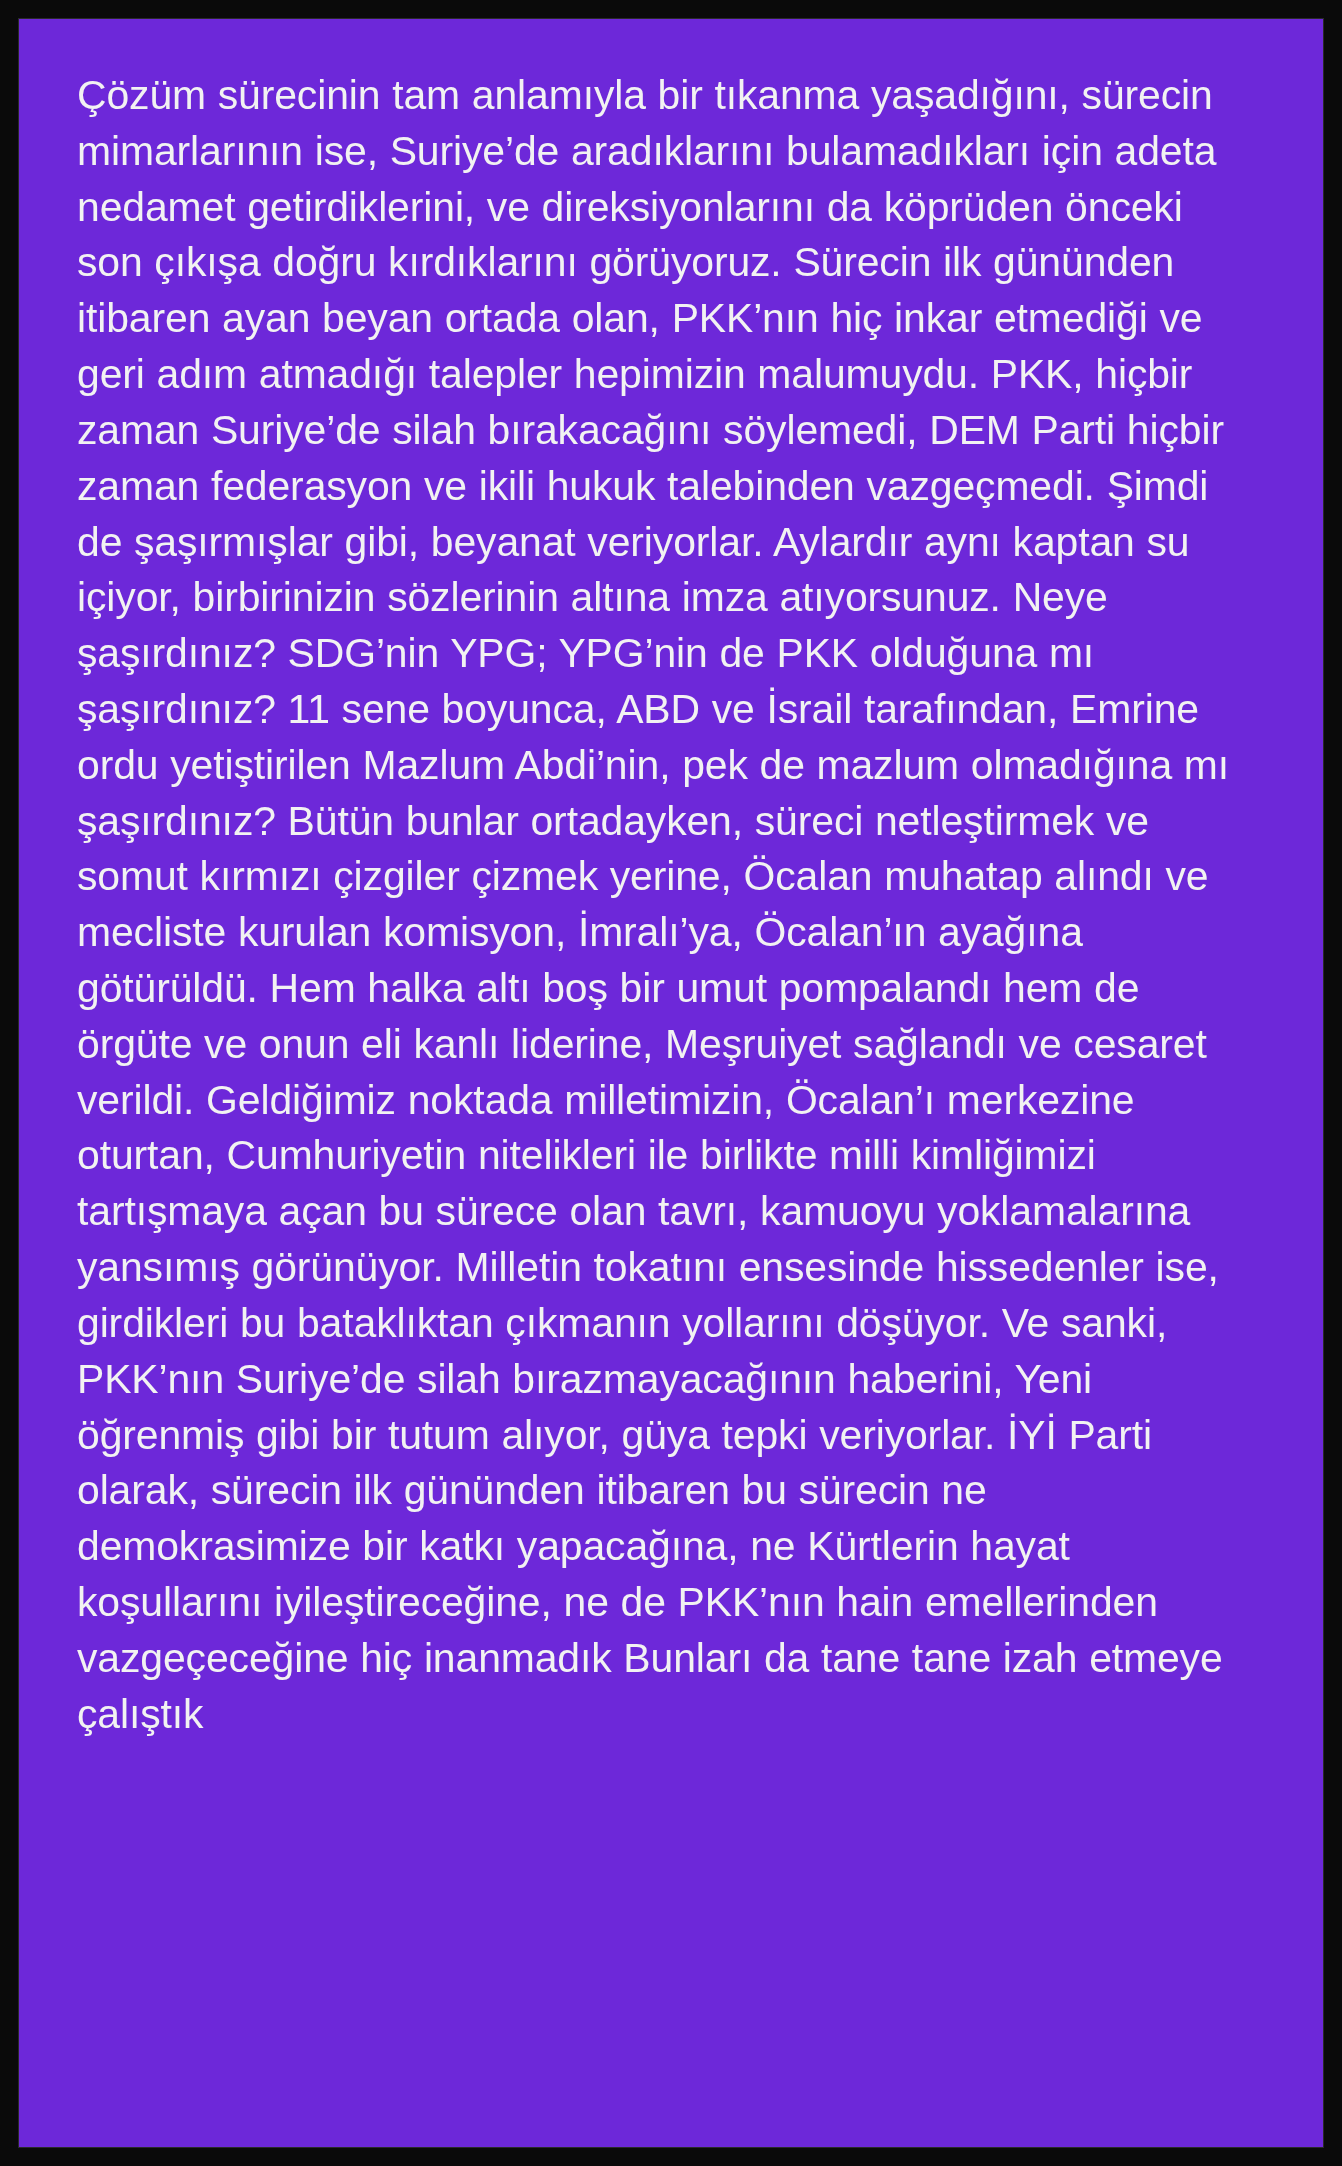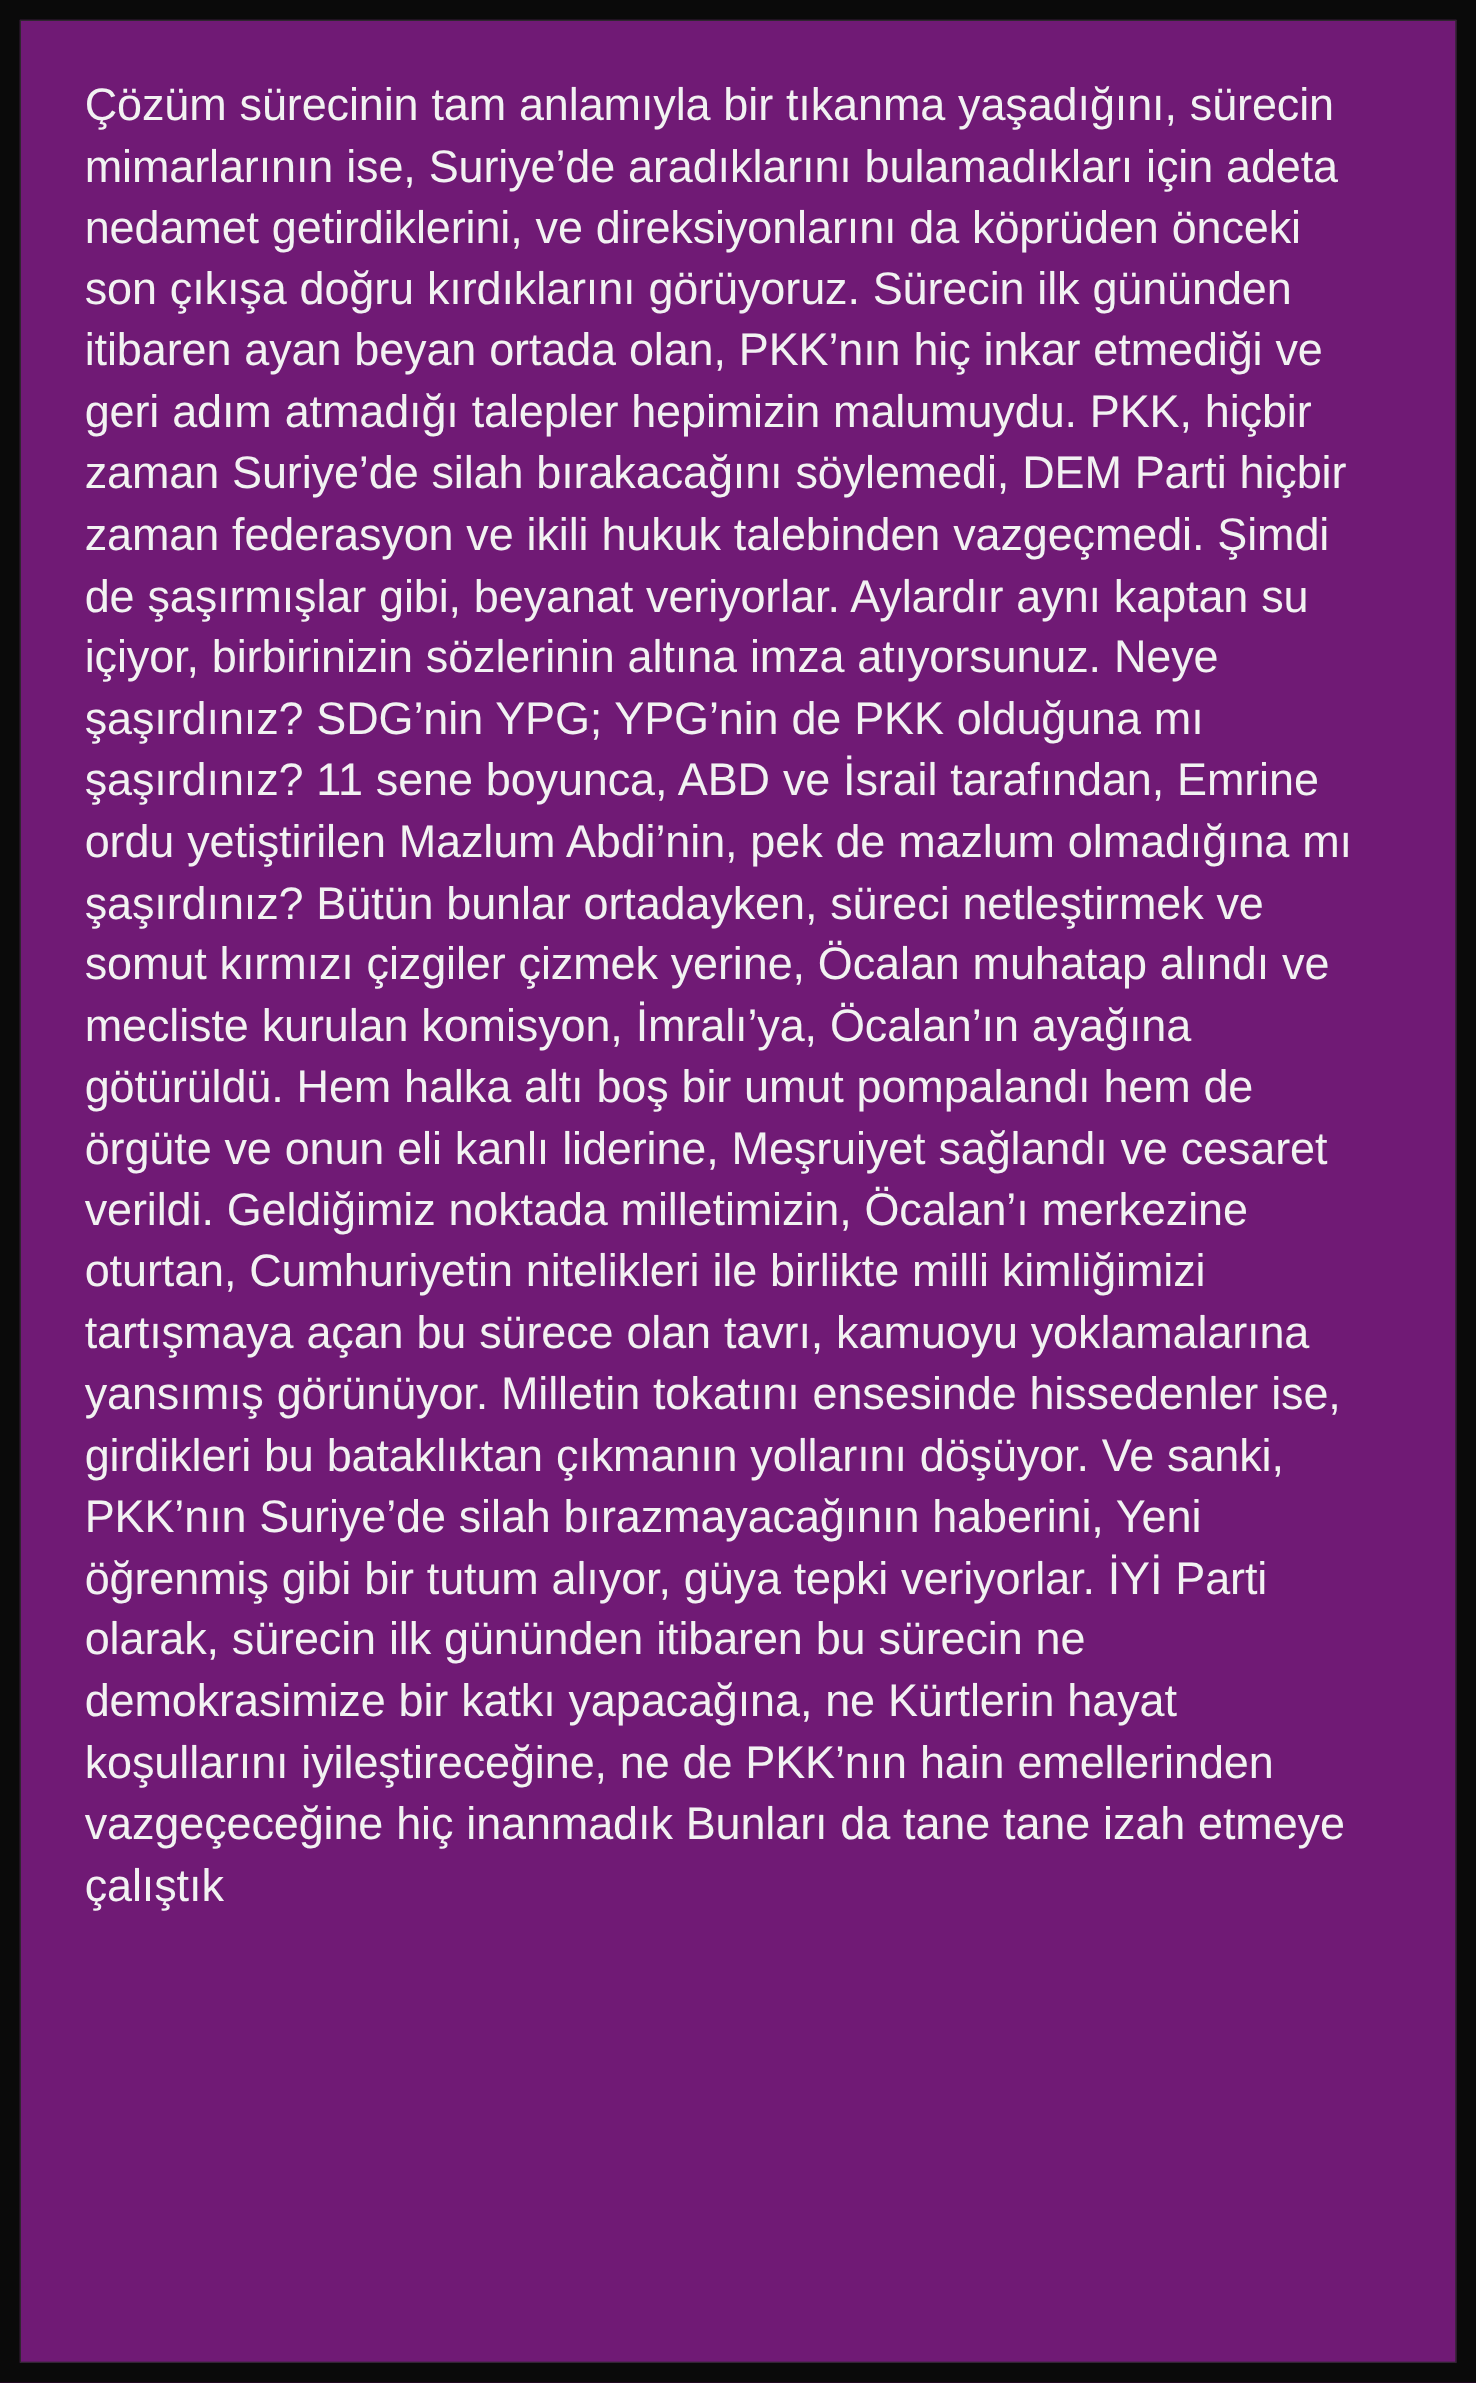--- a/index.html
+++ b/index.html
@@ -18,21 +18,21 @@
     width: 1342px;
     height: 2166px;
     background: #0a0a0a;
     box-sizing: border-box;
     padding: 18px;
   }
   .inner-frame {
     position: relative;
     width: 100%;
     height: 100%;
-    background: #701a75;
+    background: #6d28d9;
     border: 1px solid #2a2a2a;
     box-sizing: border-box;
     padding: 48px 58px 38px 58px;
     overflow: hidden;
   }
   .statement {
     color: #f2f2f2;
     font-family: "Liberation Sans", sans-serif;
     font-size: 41.5px;
     line-height: 1.345;

